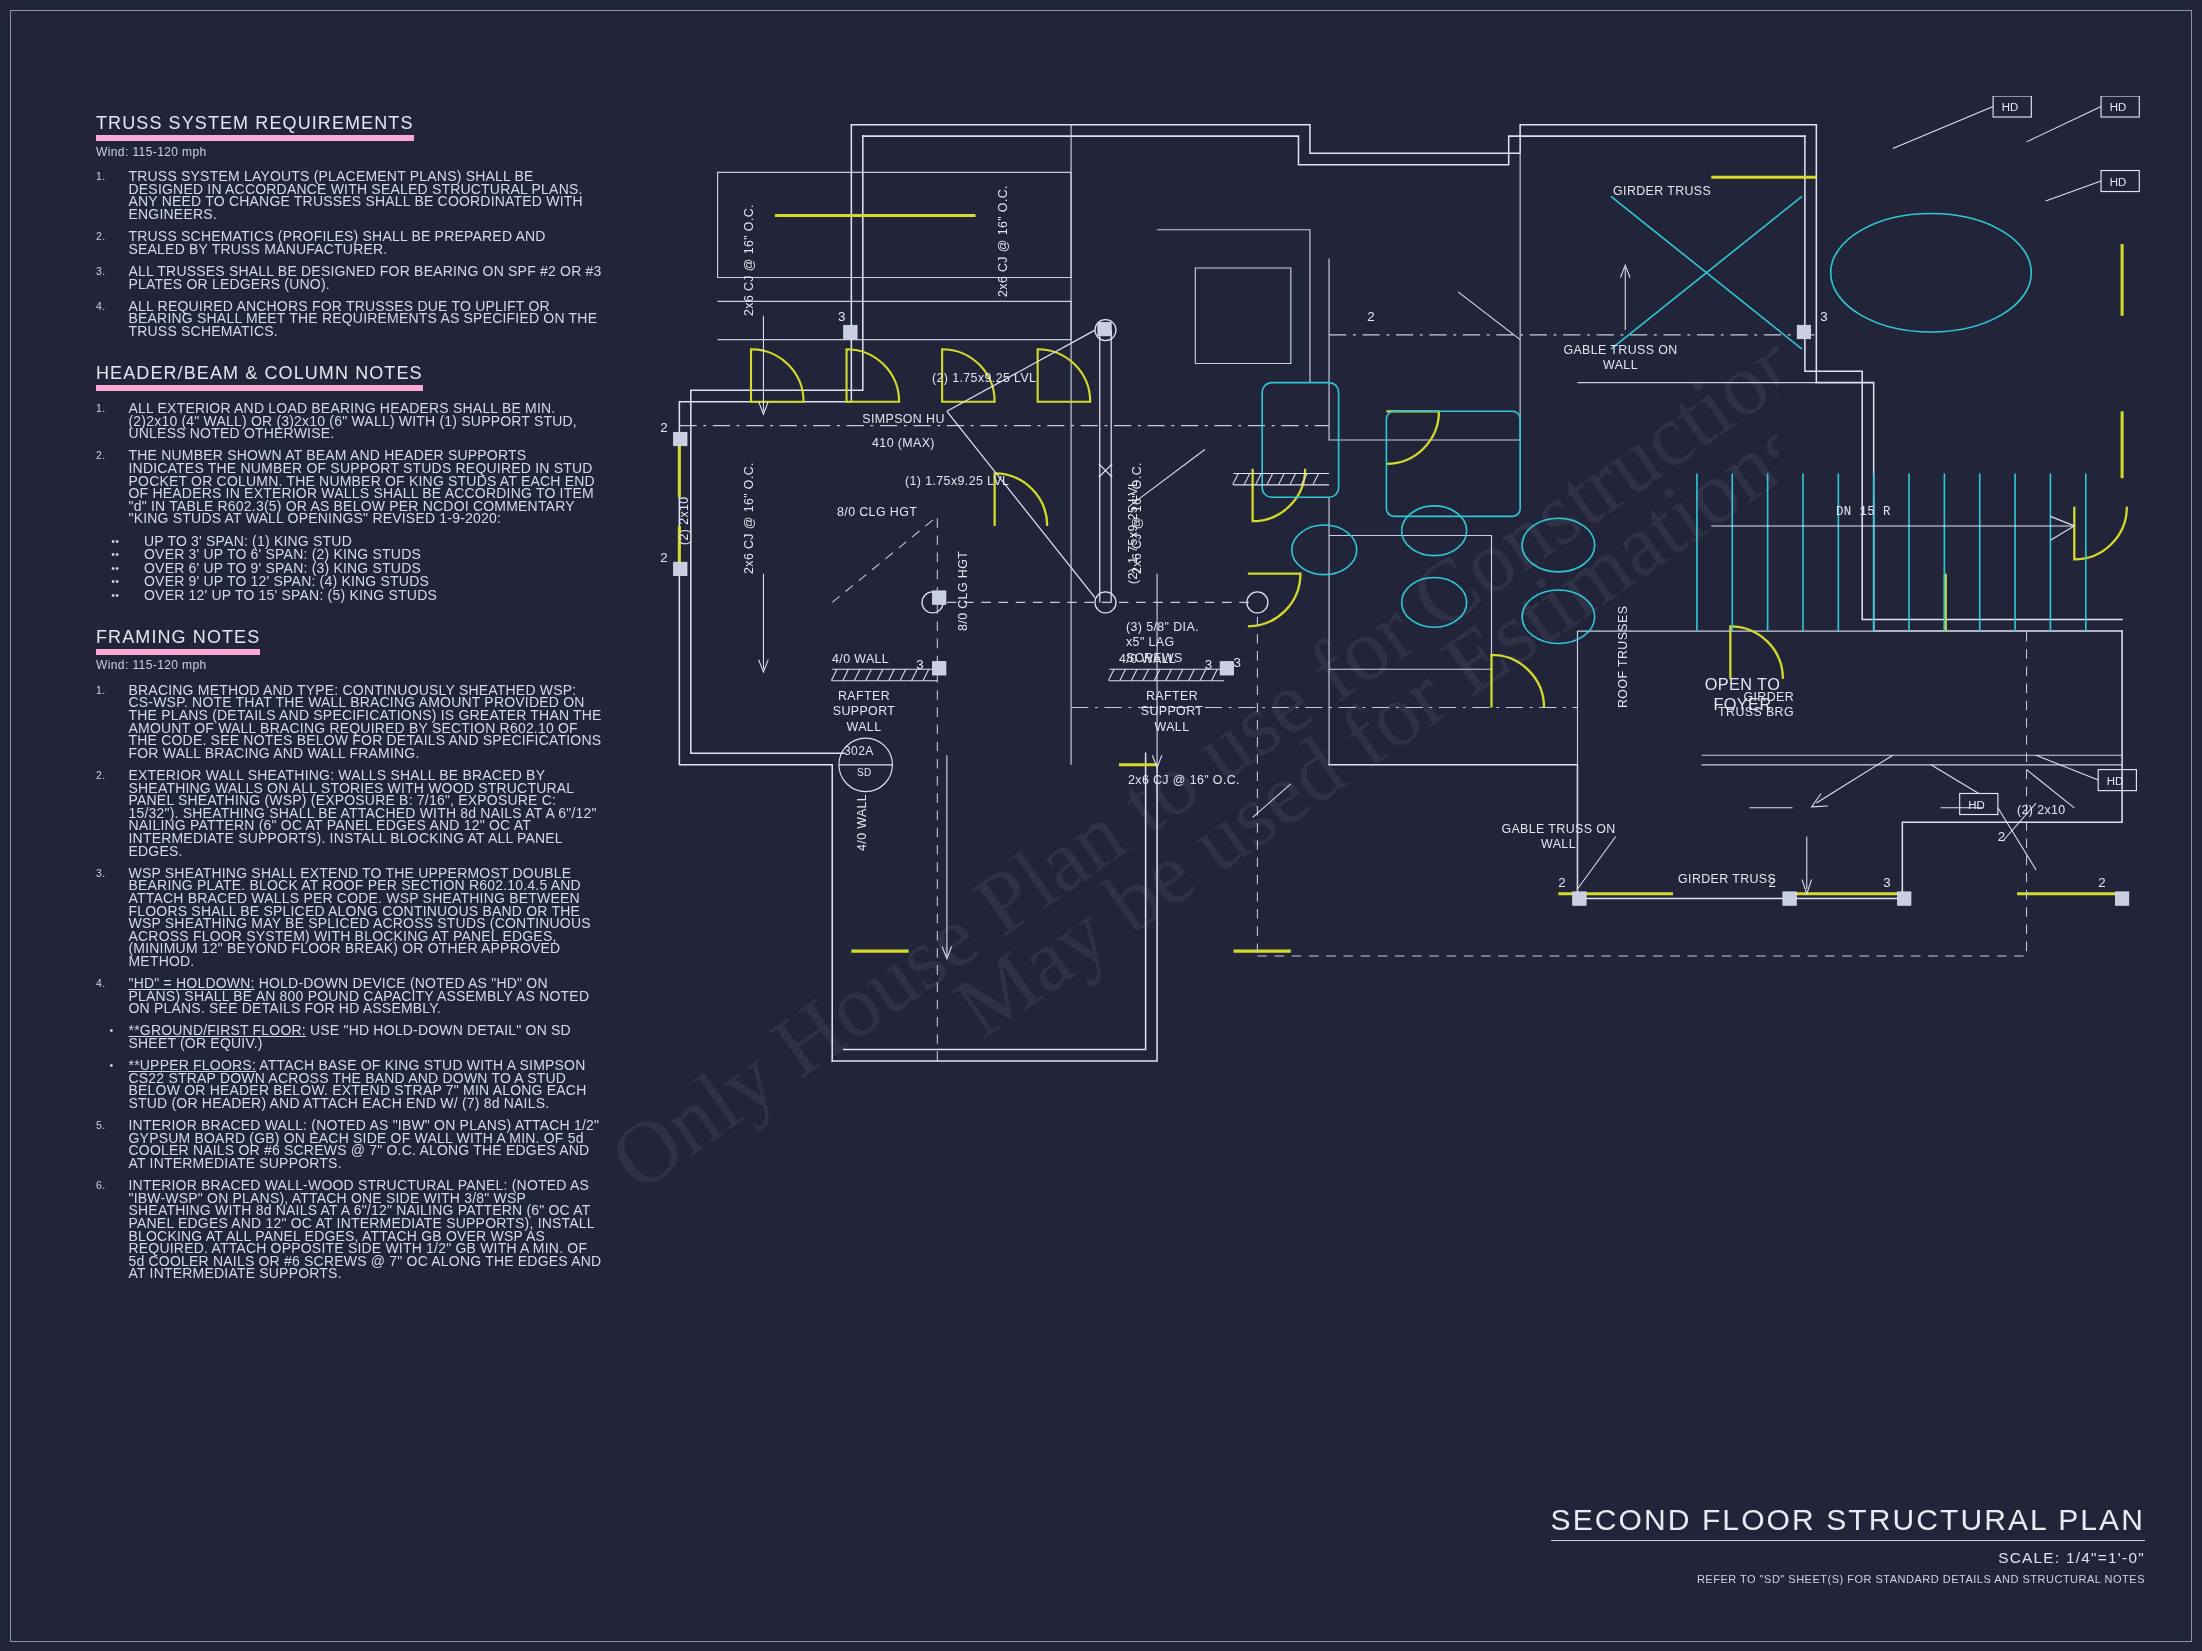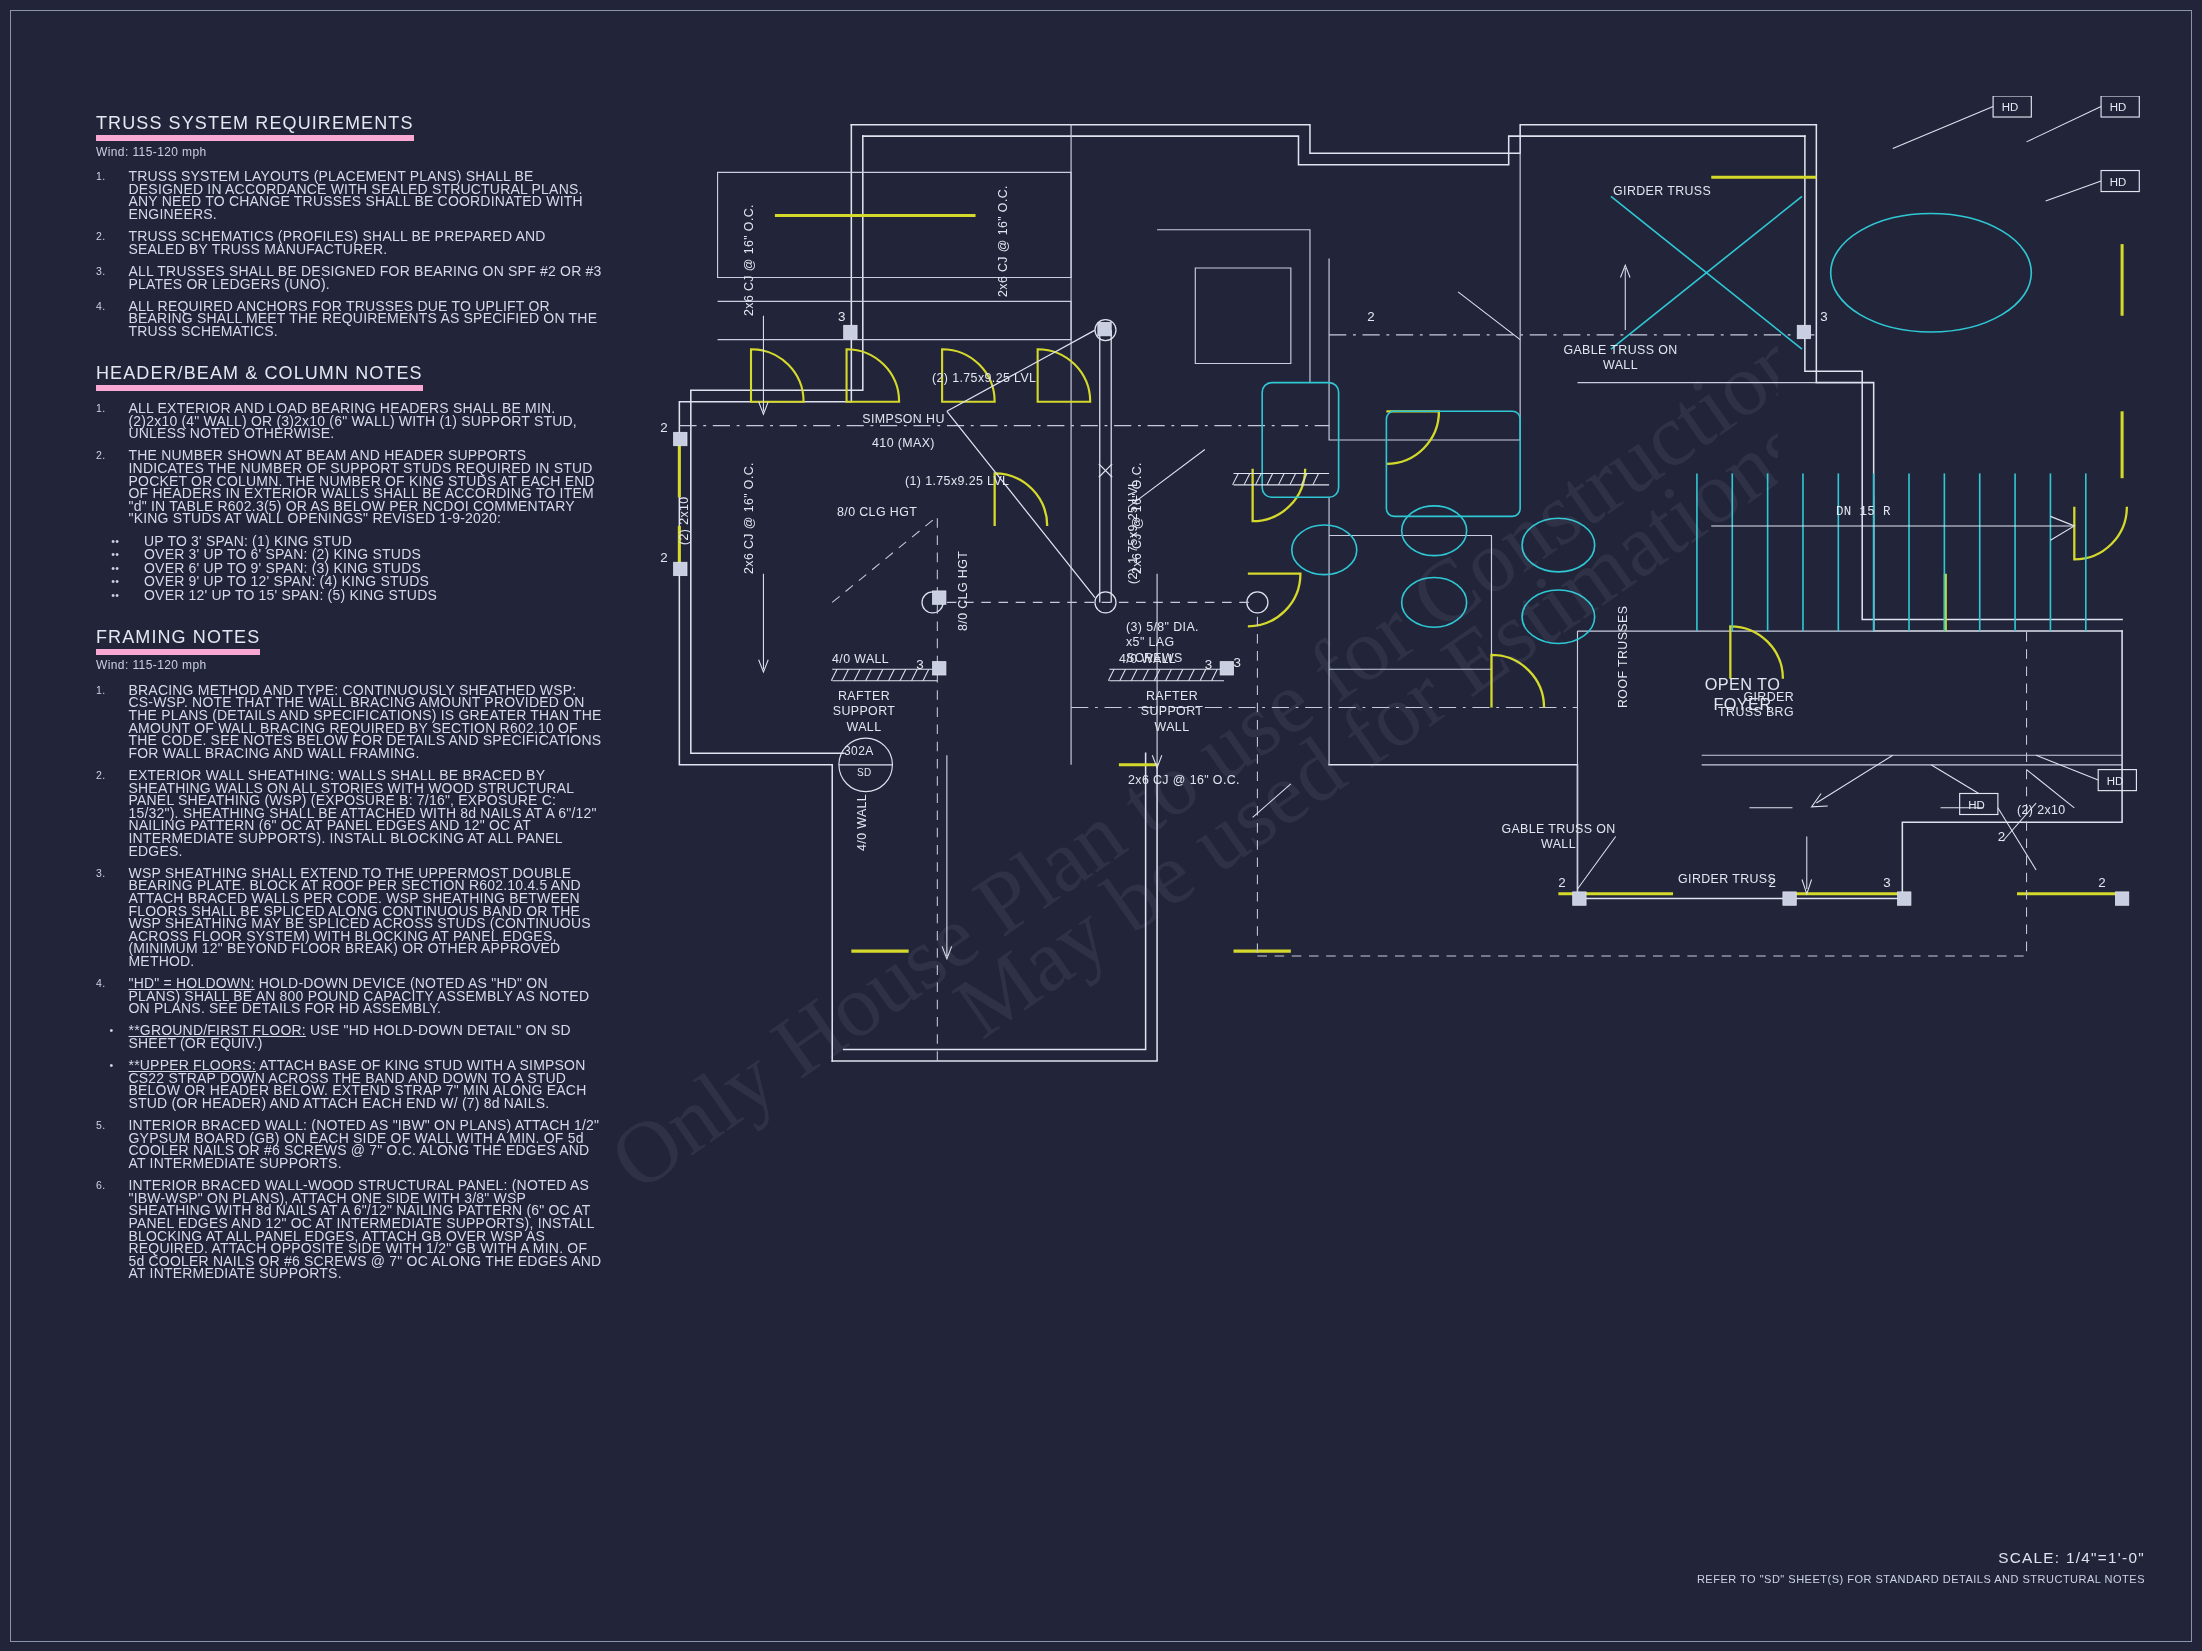--- a/index.html
+++ b/index.html
@@ -404,17 +404,18 @@
       <span style="position:absolute;left:1018px;top:776px;">GIRDER TRUSS</span>
     </div>
   </div>
 
   <div class="wm">
     <span class="wm1">Only House Plan to use for Construction</span>
     <span class="wm2">May be used for Estimations</span>
   </div>
 
   <div class="title">
+    <div class="t1">SECOND FLOOR STRUCTURAL PLAN</div>
     <div class="t2">SCALE: 1/4"=1'-0"</div>
     <div class="t3">REFER TO "SD" SHEET(S) FOR STANDARD DETAILS AND STRUCTURAL NOTES</div>
   </div>
 </div>
 
 
 </body></html>

